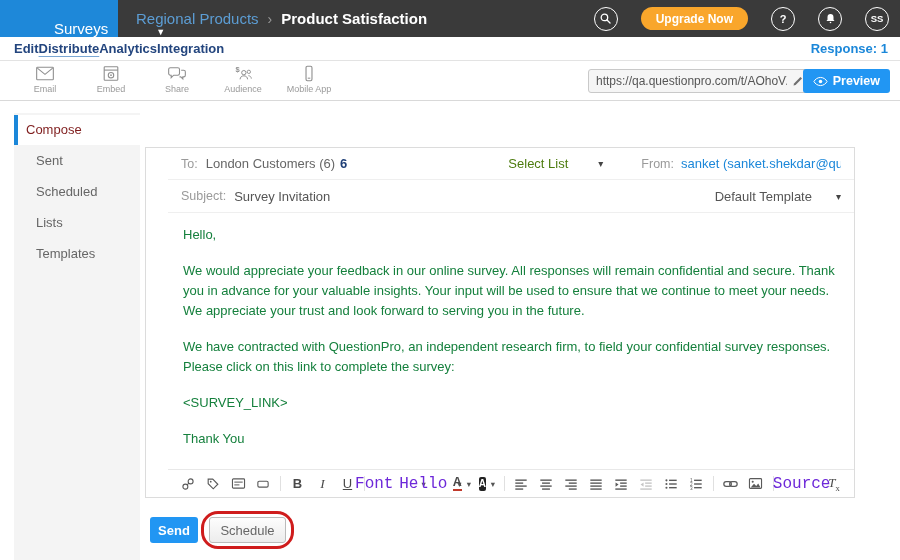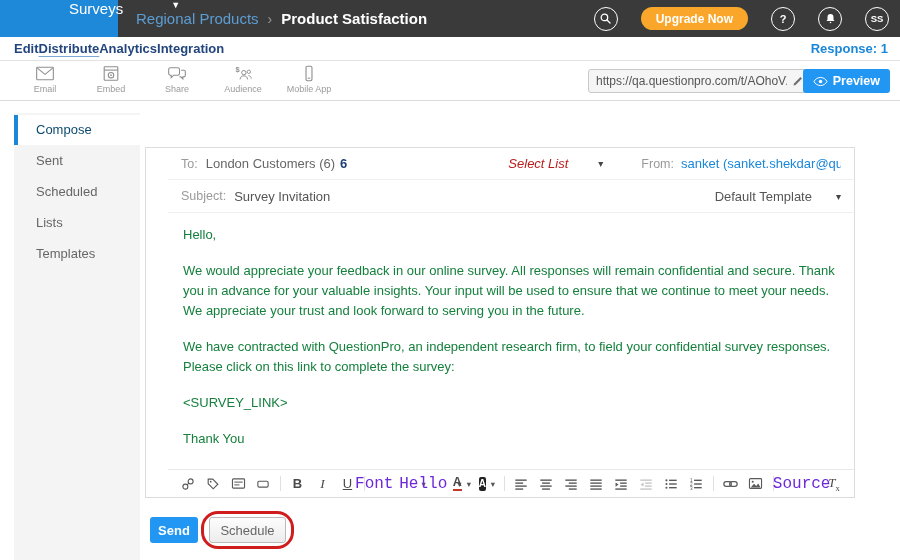--- a/index.html
+++ b/index.html
@@ -2,21 +2,21 @@
 <html><head>
 <meta charset="utf-8">
 <style>
   * { margin:0; padding:0; box-sizing:border-box; }
   html,body { background:#e9e9e9; }
   body { font-family:"Liberation Sans","DejaVu Sans",sans-serif; }
   #app { position:relative; width:900px; height:560px; background:#fff; overflow:hidden; }
 
   
   .topbar { position:absolute; left:0; top:0; width:900px; height:37px; background:#3a3a3a; display:flex; align-items:center; }
-  .logo-area { width:118px; height:37px; background:#1e88d9; display:flex; align-items:flex-start; padding-left:23px; cursor:pointer;gap:40px; }
+  .logo-area { width:118px; height:37px; background:#1e88d9; display:flex; align-items:flex-end; padding-left:8px; cursor:pointer;gap:40px; }
   .logo-area .menu-label { color:#fff; font-size:15px; margin-left:6px; }
   .logo-area .caret { color:#fff; font-size:9px; margin-left:8px; }
   .breadcrumb { display:flex; align-items:center; margin-left:18px; font-size:15px; }
   .crumb-parent { color:#5c9dd4; cursor:pointer; }
   .crumb-sep { color:#9a9a9a; margin:0 9px; font-size:14px; }
   .crumb-current { color:#ffffff; font-weight:700; }
   .topbar-right { margin-left:auto; display:flex; align-items:center; gap:23px; padding-right:11px; }
   .circle-btn { width:24px; height:24px; border:1.4px solid #fff; border-radius:50%; display:flex; align-items:center; justify-content:center; color:#fff; font-size:11px; font-weight:700; cursor:pointer; }
   .upgrade-btn { height:23px; background:#f9a62b; color:#fff; font-size:12px; font-weight:700; border:none; border-radius:12px; padding:0 15px; cursor:pointer; display:flex; align-items:center; }
 
@@ -33,31 +33,31 @@
   .channel-label { font-size:9px; color:#9a9a9a; margin-top:2px; }
   .url-box { position:absolute; right:88px; top:8px; width:224px; height:24px; background:#f5f5f5; border:1px solid #c9c9c9; border-radius:3px; display:flex; align-items:center; padding:0 7px; cursor:text; }
   .url-text { font-size:12px; color:#555; white-space:nowrap; overflow:hidden; flex:1; }
   .url-box .pencil { margin-left:5px; cursor:pointer; }
   .preview-btn { position:absolute; right:10px; top:8px; height:24px; background:#2196f3; border:none; border-radius:3px; color:#fff; font-size:12.5px; font-weight:700; padding:0 10px; display:flex; align-items:center; gap:5px; cursor:pointer; }
 
   
   .main { position:absolute; left:0; top:101px; width:900px; height:459px; background:#fff; }
   .sidebar { position:absolute; left:14px; top:12px; width:126px; height:447px; background:#f4f4f4; }
   .side-item { height:30px; line-height:30px; font-size:13px; color:#666; padding-left:22px; margin-bottom:1px; cursor:pointer; }
-  .side-item.active { background:#fff; border-left:4px solid #1b87d9; padding-left:18px; color:#0c4a6e; }
+  .side-item.active { background:#fff; border-left:4px solid #1b87d9; padding-left:8px; color:#7f1d1d; }
 
   .panel { position:absolute; left:145px; top:46px; width:710px; height:351px; background:#fff; border:1px solid #dcdcdc; display:flex; flex-direction:column;padding-left:22px; }
   .row { display:flex; align-items:center; padding:0 13px; font-size:13px; border-bottom:1px solid #efefef; flex:none; }
   .row-to { height:32px; }
   .row-subject { height:33px; }
   .field-label { color:#9a9a9a; font-size:12.5px; }
   .to-value { color:#666; margin-left:8px; }
   .to-count { color:#1f3f77; font-weight:700; margin-left:5px; }
   .spacer { flex:1; }
-  .select-list-label { color:#b91c1c;font-style:italic; }
+  .select-list-label { color:#4d7c0f; }
   .dd-caret { color:#444; font-size:10px; margin-left:30px; cursor:pointer; }
   .from-label { color:#9a9a9a; font-size:12.5px; margin-left:38px; }
   .from-value { color:#1b87d9; margin-left:7px; max-width:160px; white-space:nowrap; overflow:hidden; cursor:pointer; }
   .subject-value { color:#555; margin-left:8px; }
   .template-label { color:#555; cursor:pointer; }
   .template-caret { margin-left:24px; }
 
   .editor-body { flex:1; padding:12px 15px 0 15px; overflow:hidden; font-size:13px; color:#15803d; cursor:text; }
   .editor-body p { margin:0 0 16px 0; line-height:20px; }
 

